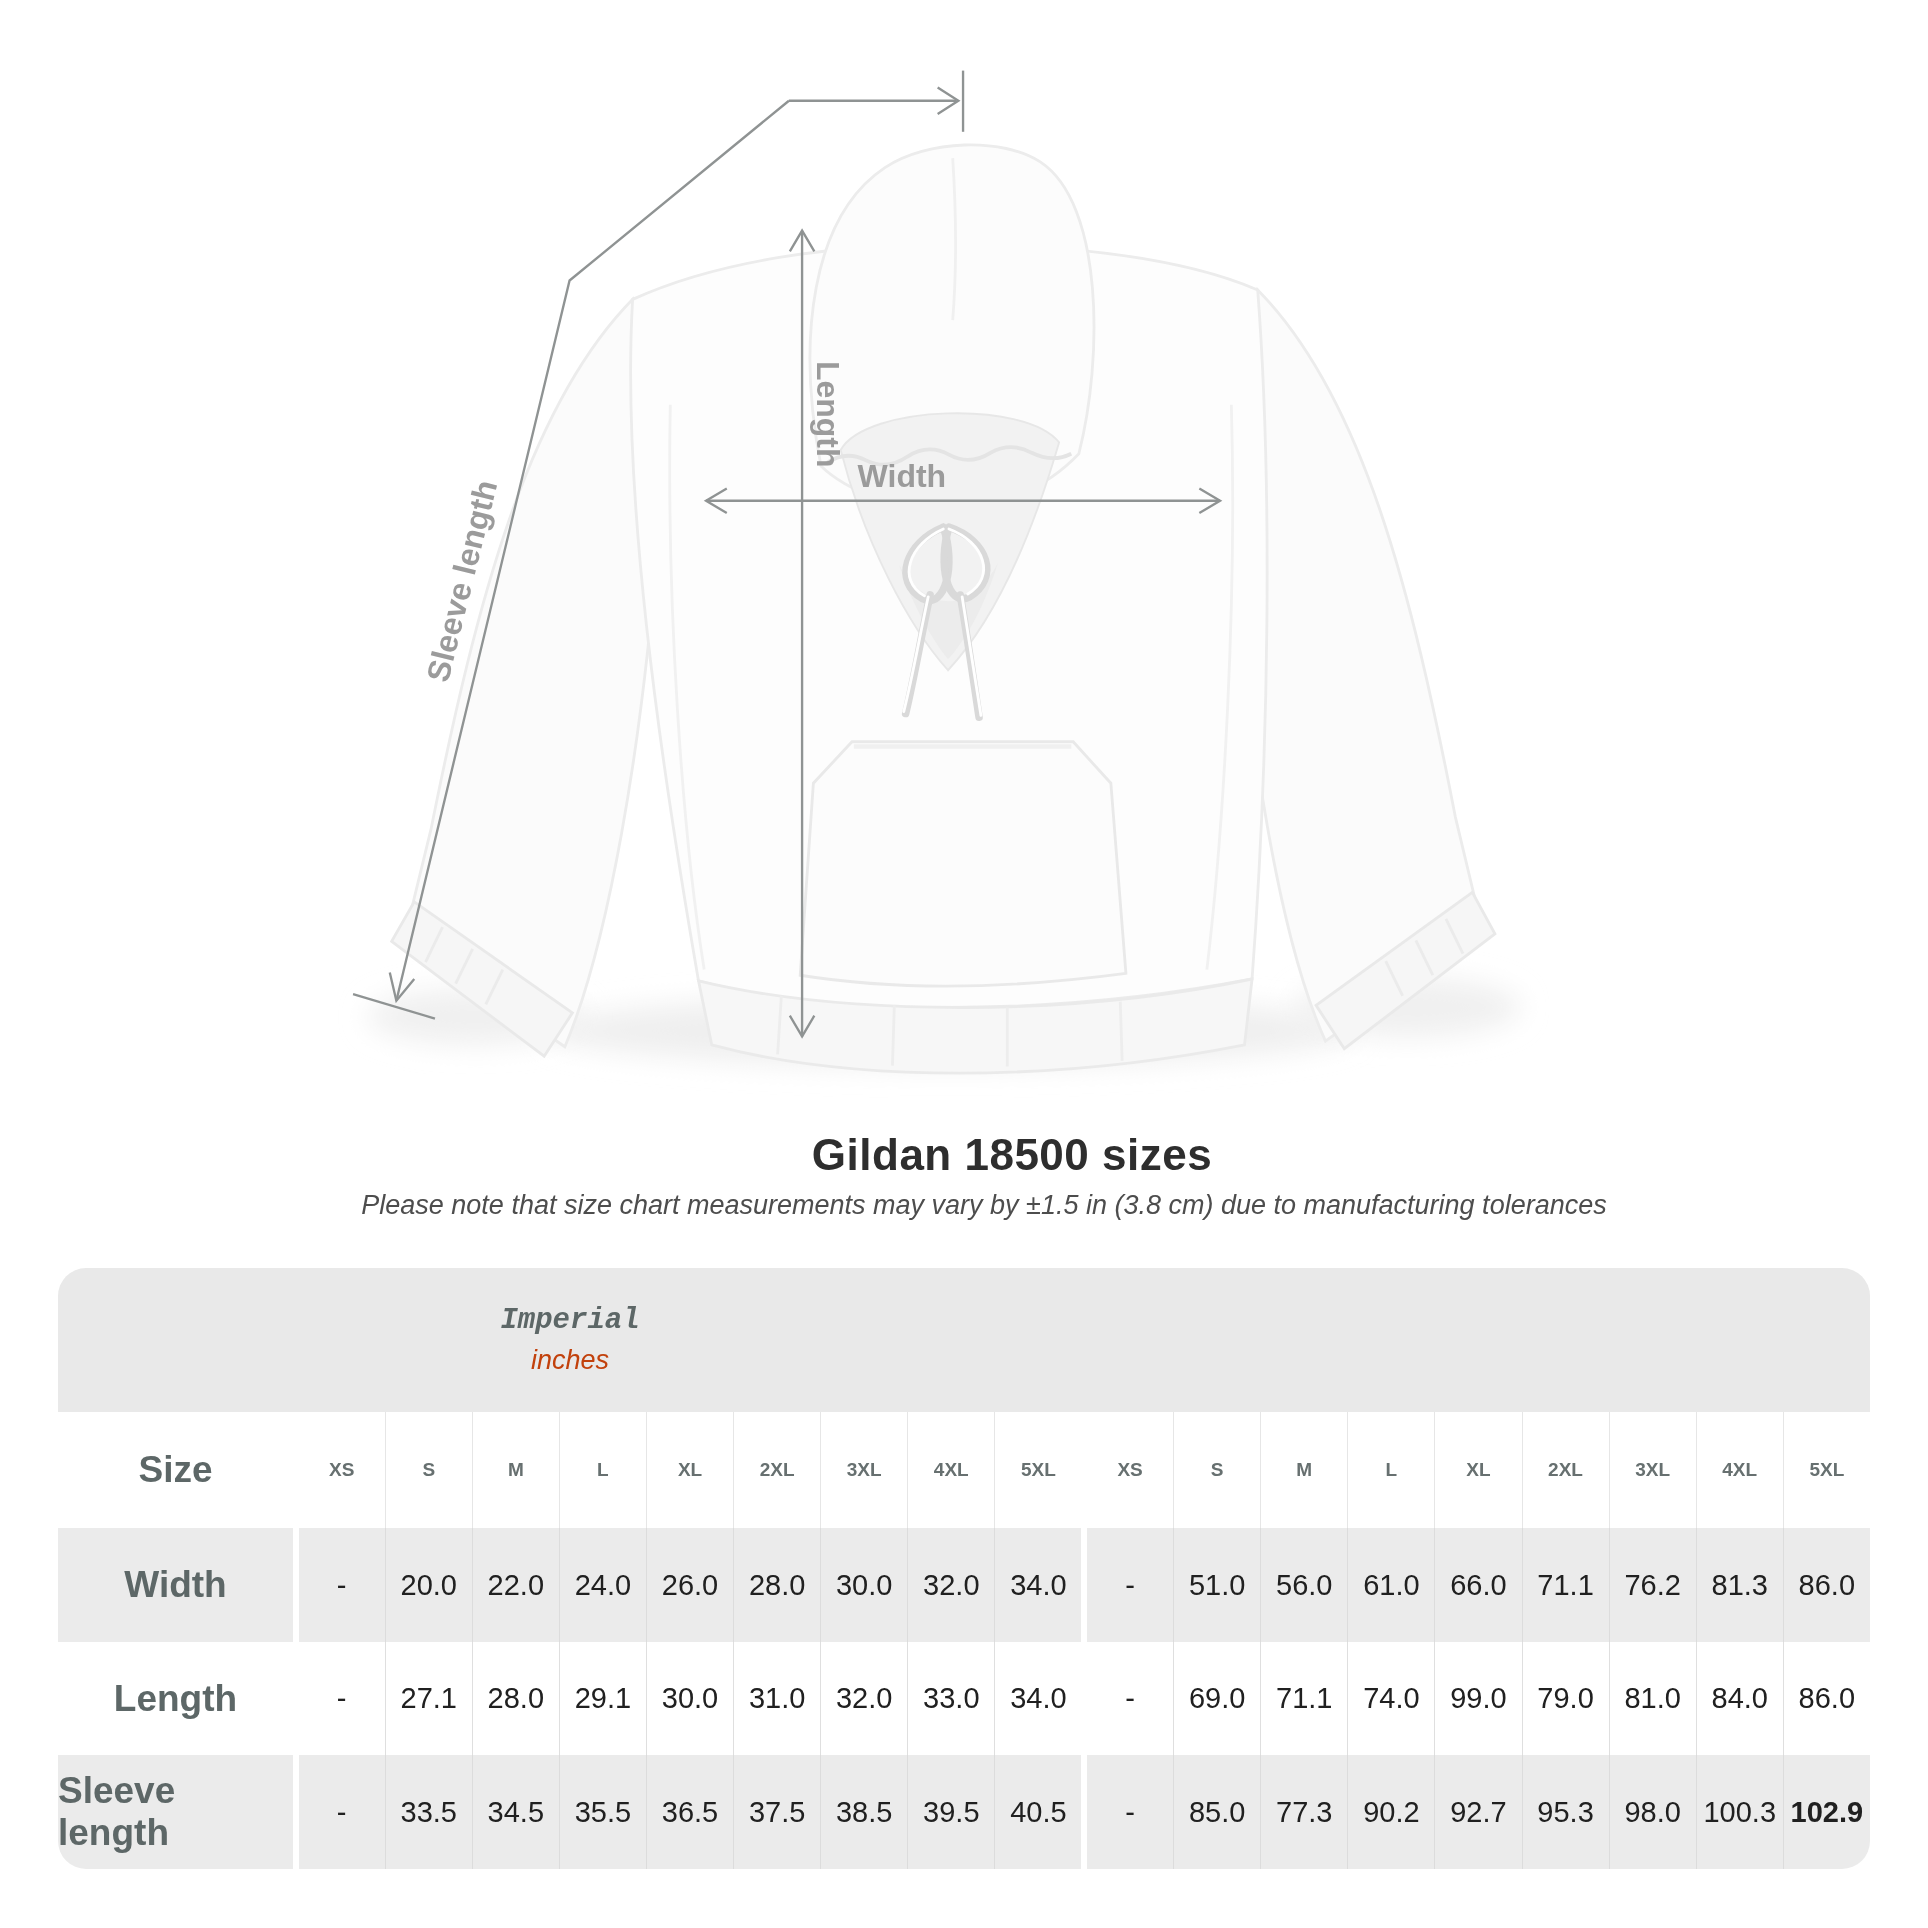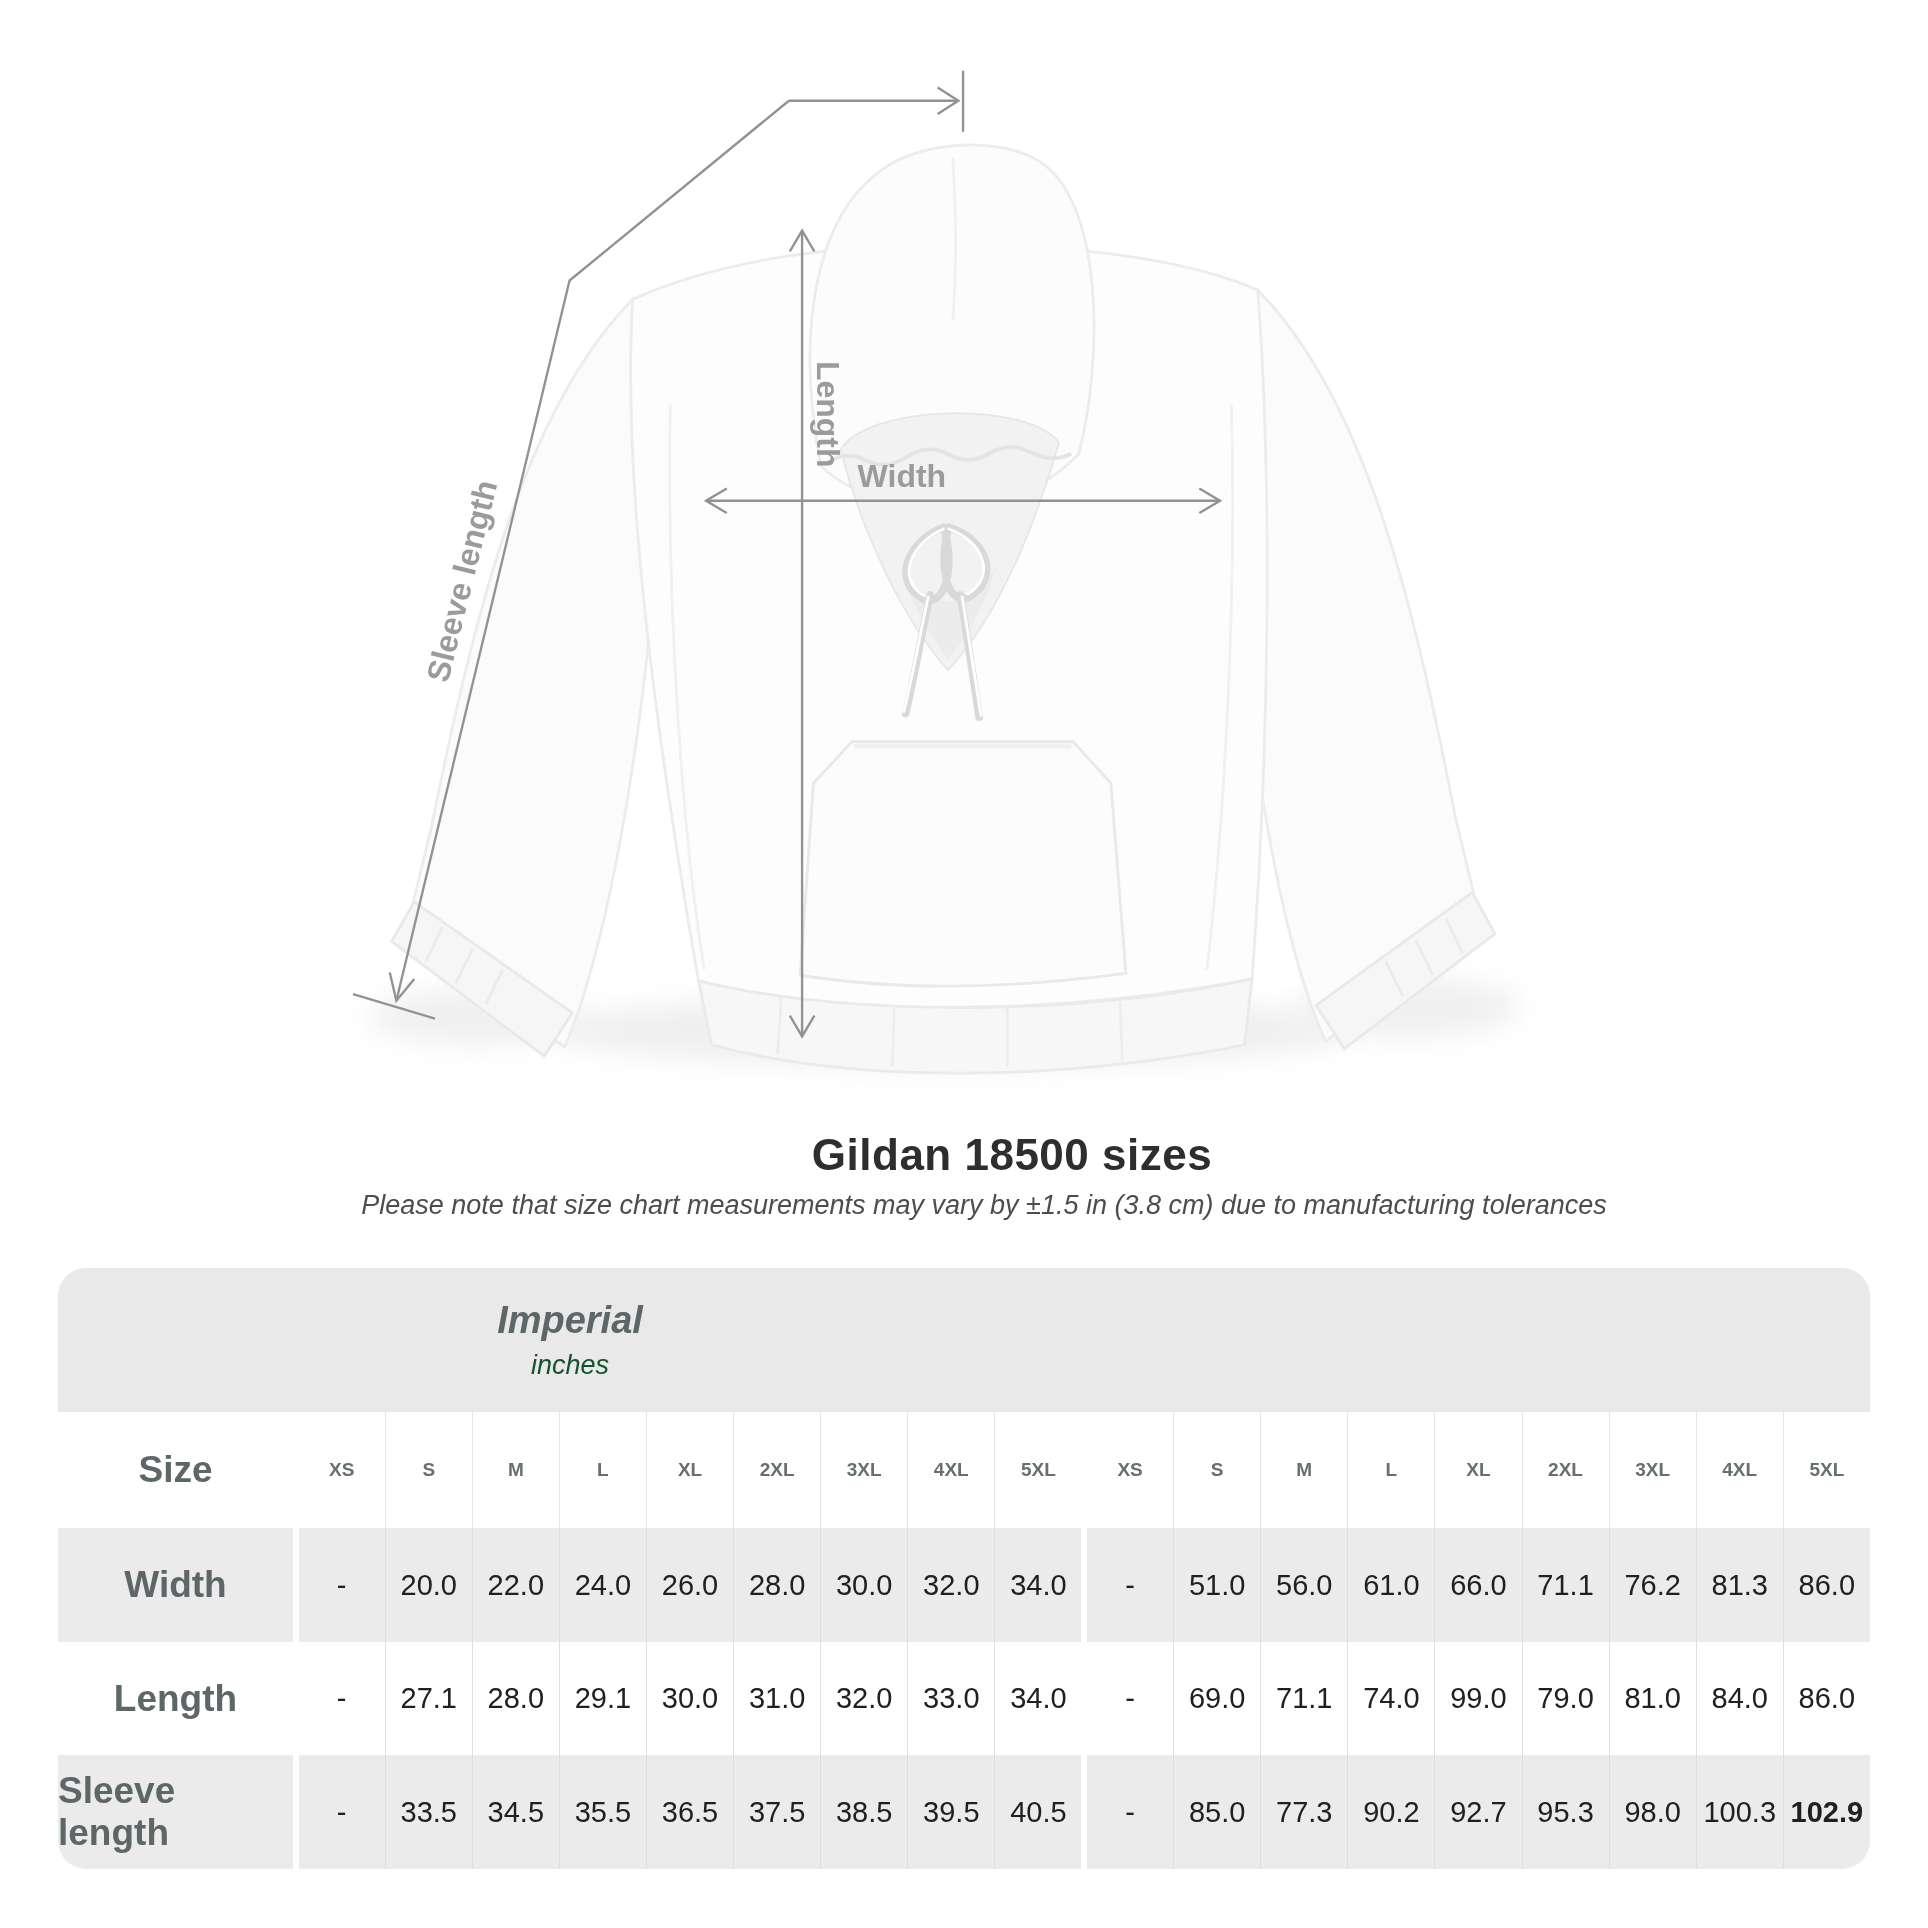--- a/index.html
+++ b/index.html
@@ -17,22 +17,22 @@
     position:absolute;top:1190px;left:0;width:1928px;text-align:center;
     font-size:27px;font-style:italic;color:#4d4d4d;padding-left:20px;
   }
   .size-table{position:absolute;left:58px;top:1268px;width:1812px;}
   .unit-band{
     height:144px;background:#e9e9e9;border-radius:28px 28px 0 0;display:flex;
   }
   .unit-group{display:flex;flex-direction:column;align-items:center;justify-content:center;}
   .unit-group.imperial{width:1024px;}
   .unit-group.metric{flex:1;}
-  .unit-title{font-size:38px;font-weight:bold;font-style:italic;color:#5d6767;}
-  .unit-sub{font-size:27px;font-style:italic;color:#14532d;margin-top:8.5px;}
+  .unit-title{font-size:29px;font-weight:bold;font-style:italic;color:#5d6767;font-family:Liberation Mono, monospace;}
+  .unit-sub{font-size:27px;font-style:italic;color:#c2410c;margin-top:8.5px;}
   .t-row{display:flex;}
   .t-row.header-row{height:116px;}
   .t-row.r-width{height:114px;}
   .t-row.r-length{height:113px;}
   .t-row.r-sleeve{height:114px;}
   .c-label{
     width:235px;display:flex;align-items:center;justify-content:center;
     font-weight:bold;font-size:37px;color:#5d6767;background:#ffffff;
   }
   .c-val{

